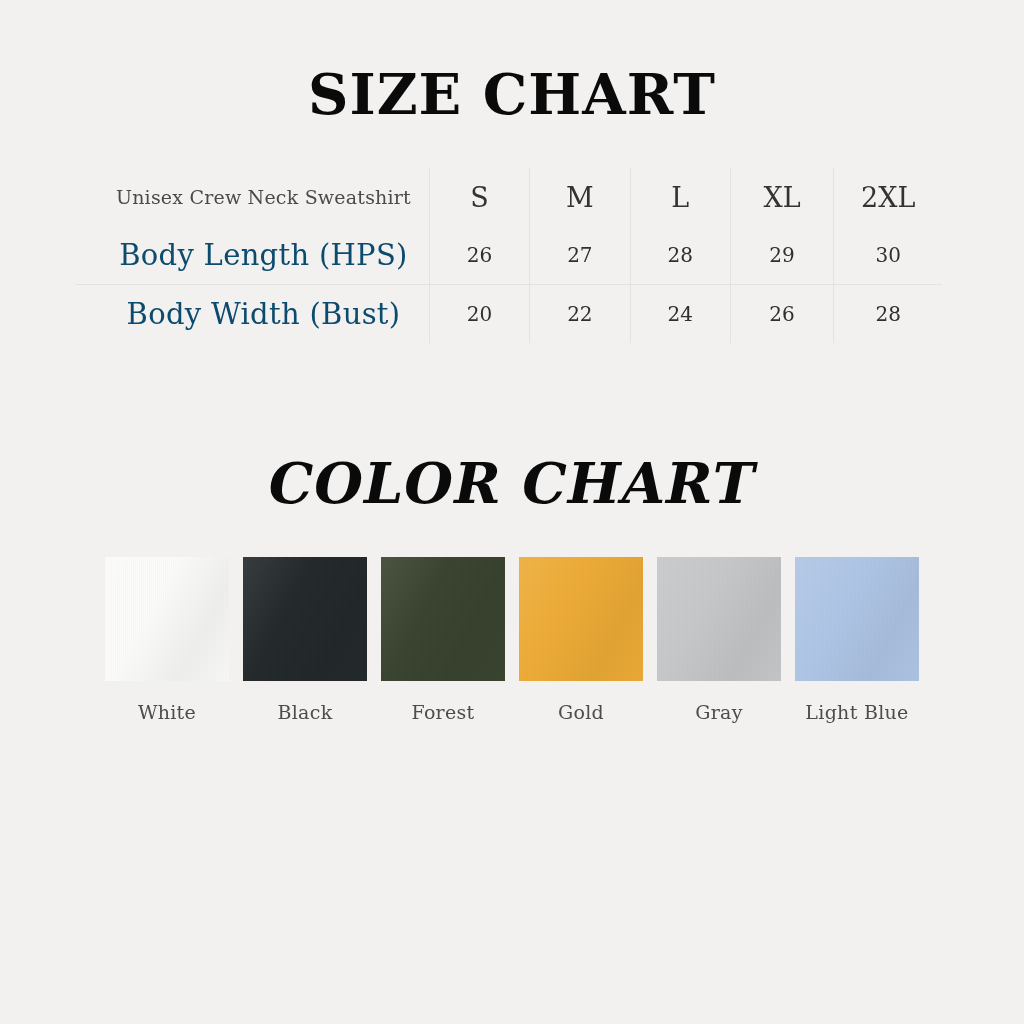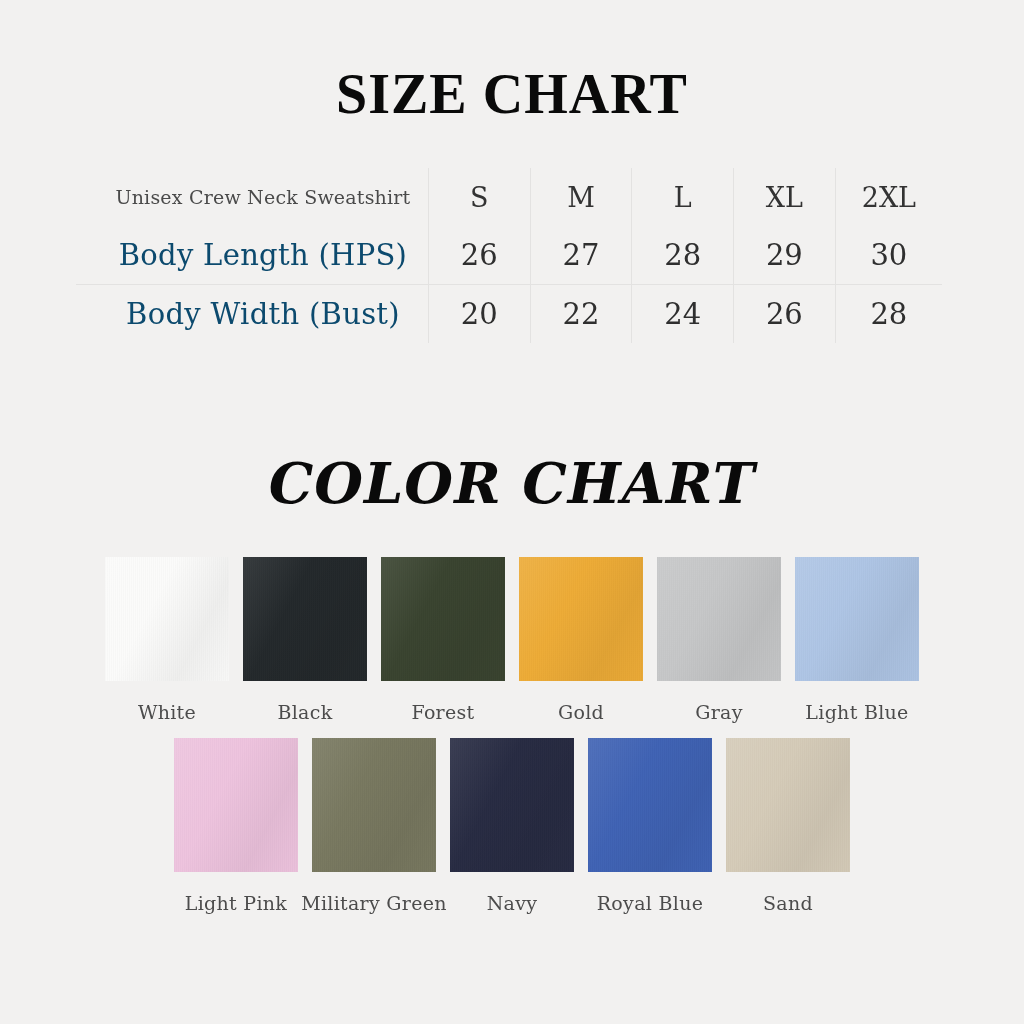--- a/index.html
+++ b/index.html
@@ -23,21 +23,20 @@
     color: #0a0a0a;
     letter-spacing: 1px;
     line-height: 1;
   }
   #size-title {
     position: absolute;
     top: 66px;
     left: 0;
     width: 1024px;
     font-size: 56px;
-    font-family: Liberation Serif, serif;
   }
   #color-title {
     position: absolute;
     top: 455px;
     left: 0;
     width: 1024px;
     font-size: 56px;
     font-style: italic;
   }
 
@@ -84,21 +83,21 @@
   .size-head {
     font-size: 27px;
     color: #333;
   }
   .measure-label {
     font-size: 29px;
     color: #0c4a6e;
     letter-spacing: .3px;
   }
   .measure-value {
-    font-size: 29px;
+    font-size: 20px;
     color: #2f2f2f;
   }
   .col-size { width: 130px; }
   .col-name { width: 346px; }
 
   
   #color-grid {
     position: absolute;
     top: 557px;
     left: 0;
@@ -209,35 +208,13 @@
     <div class="swatch-cell">
       <div class="swatch" style="background-color: rgb(198, 199, 200);"></div>
       <div class="swatch-label">Gray</div>
     </div>
     <div class="swatch-cell">
       <div class="swatch" style="background-color: rgb(174, 197, 229);"></div>
       <div class="swatch-label">Light Blue</div>
     </div>
   </div>
 
-  <div class="color-row" id="color-row-2">
-    <div class="swatch-cell">
-      <div class="swatch" style="background-color: rgb(238, 195, 222);"></div>
-      <div class="swatch-label">Light Pink</div>
-    </div>
-    <div class="swatch-cell">
-      <div class="swatch" style="background-color: rgb(120, 120, 95);"></div>
-      <div class="swatch-label">Military Green</div>
-    </div>
-    <div class="swatch-cell">
-      <div class="swatch" style="background-color: rgb(39, 43, 66);"></div>
-      <div class="swatch-label">Navy</div>
-    </div>
-    <div class="swatch-cell">
-      <div class="swatch" style="background-color: rgb(63, 98, 180);"></div>
-      <div class="swatch-label">Royal Blue</div>
-    </div>
-    <div class="swatch-cell">
-      <div class="swatch" style="background-color: rgb(213, 203, 184);"></div>
-      <div class="swatch-label">Sand</div>
-    </div>
-  </div>
 </div>
 
 </body></html>

